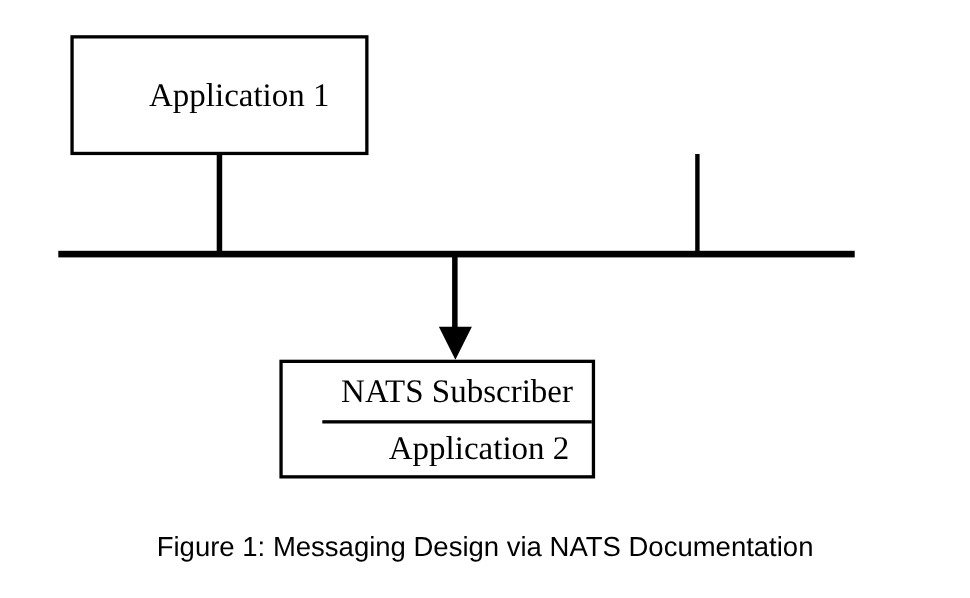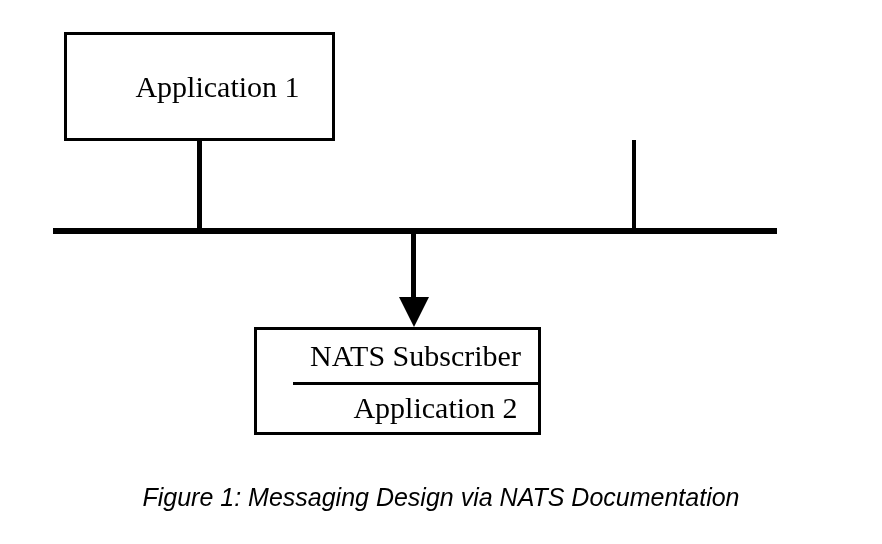--- a/index.html
+++ b/index.html
@@ -132,21 +132,20 @@
   }
 
   
   #figure-caption {
     position: absolute;
     left: 0;
     top: 482px;
     width: 882px;
     text-align: center;
     font-family: "Liberation Sans", sans-serif;
-    font-style: italic;
     font-size: 25px;
     font-weight: 400;
     color: #000000;
     line-height: 1.2;
     white-space: nowrap;
   }
 </style>
 </head>
 <body>
 

